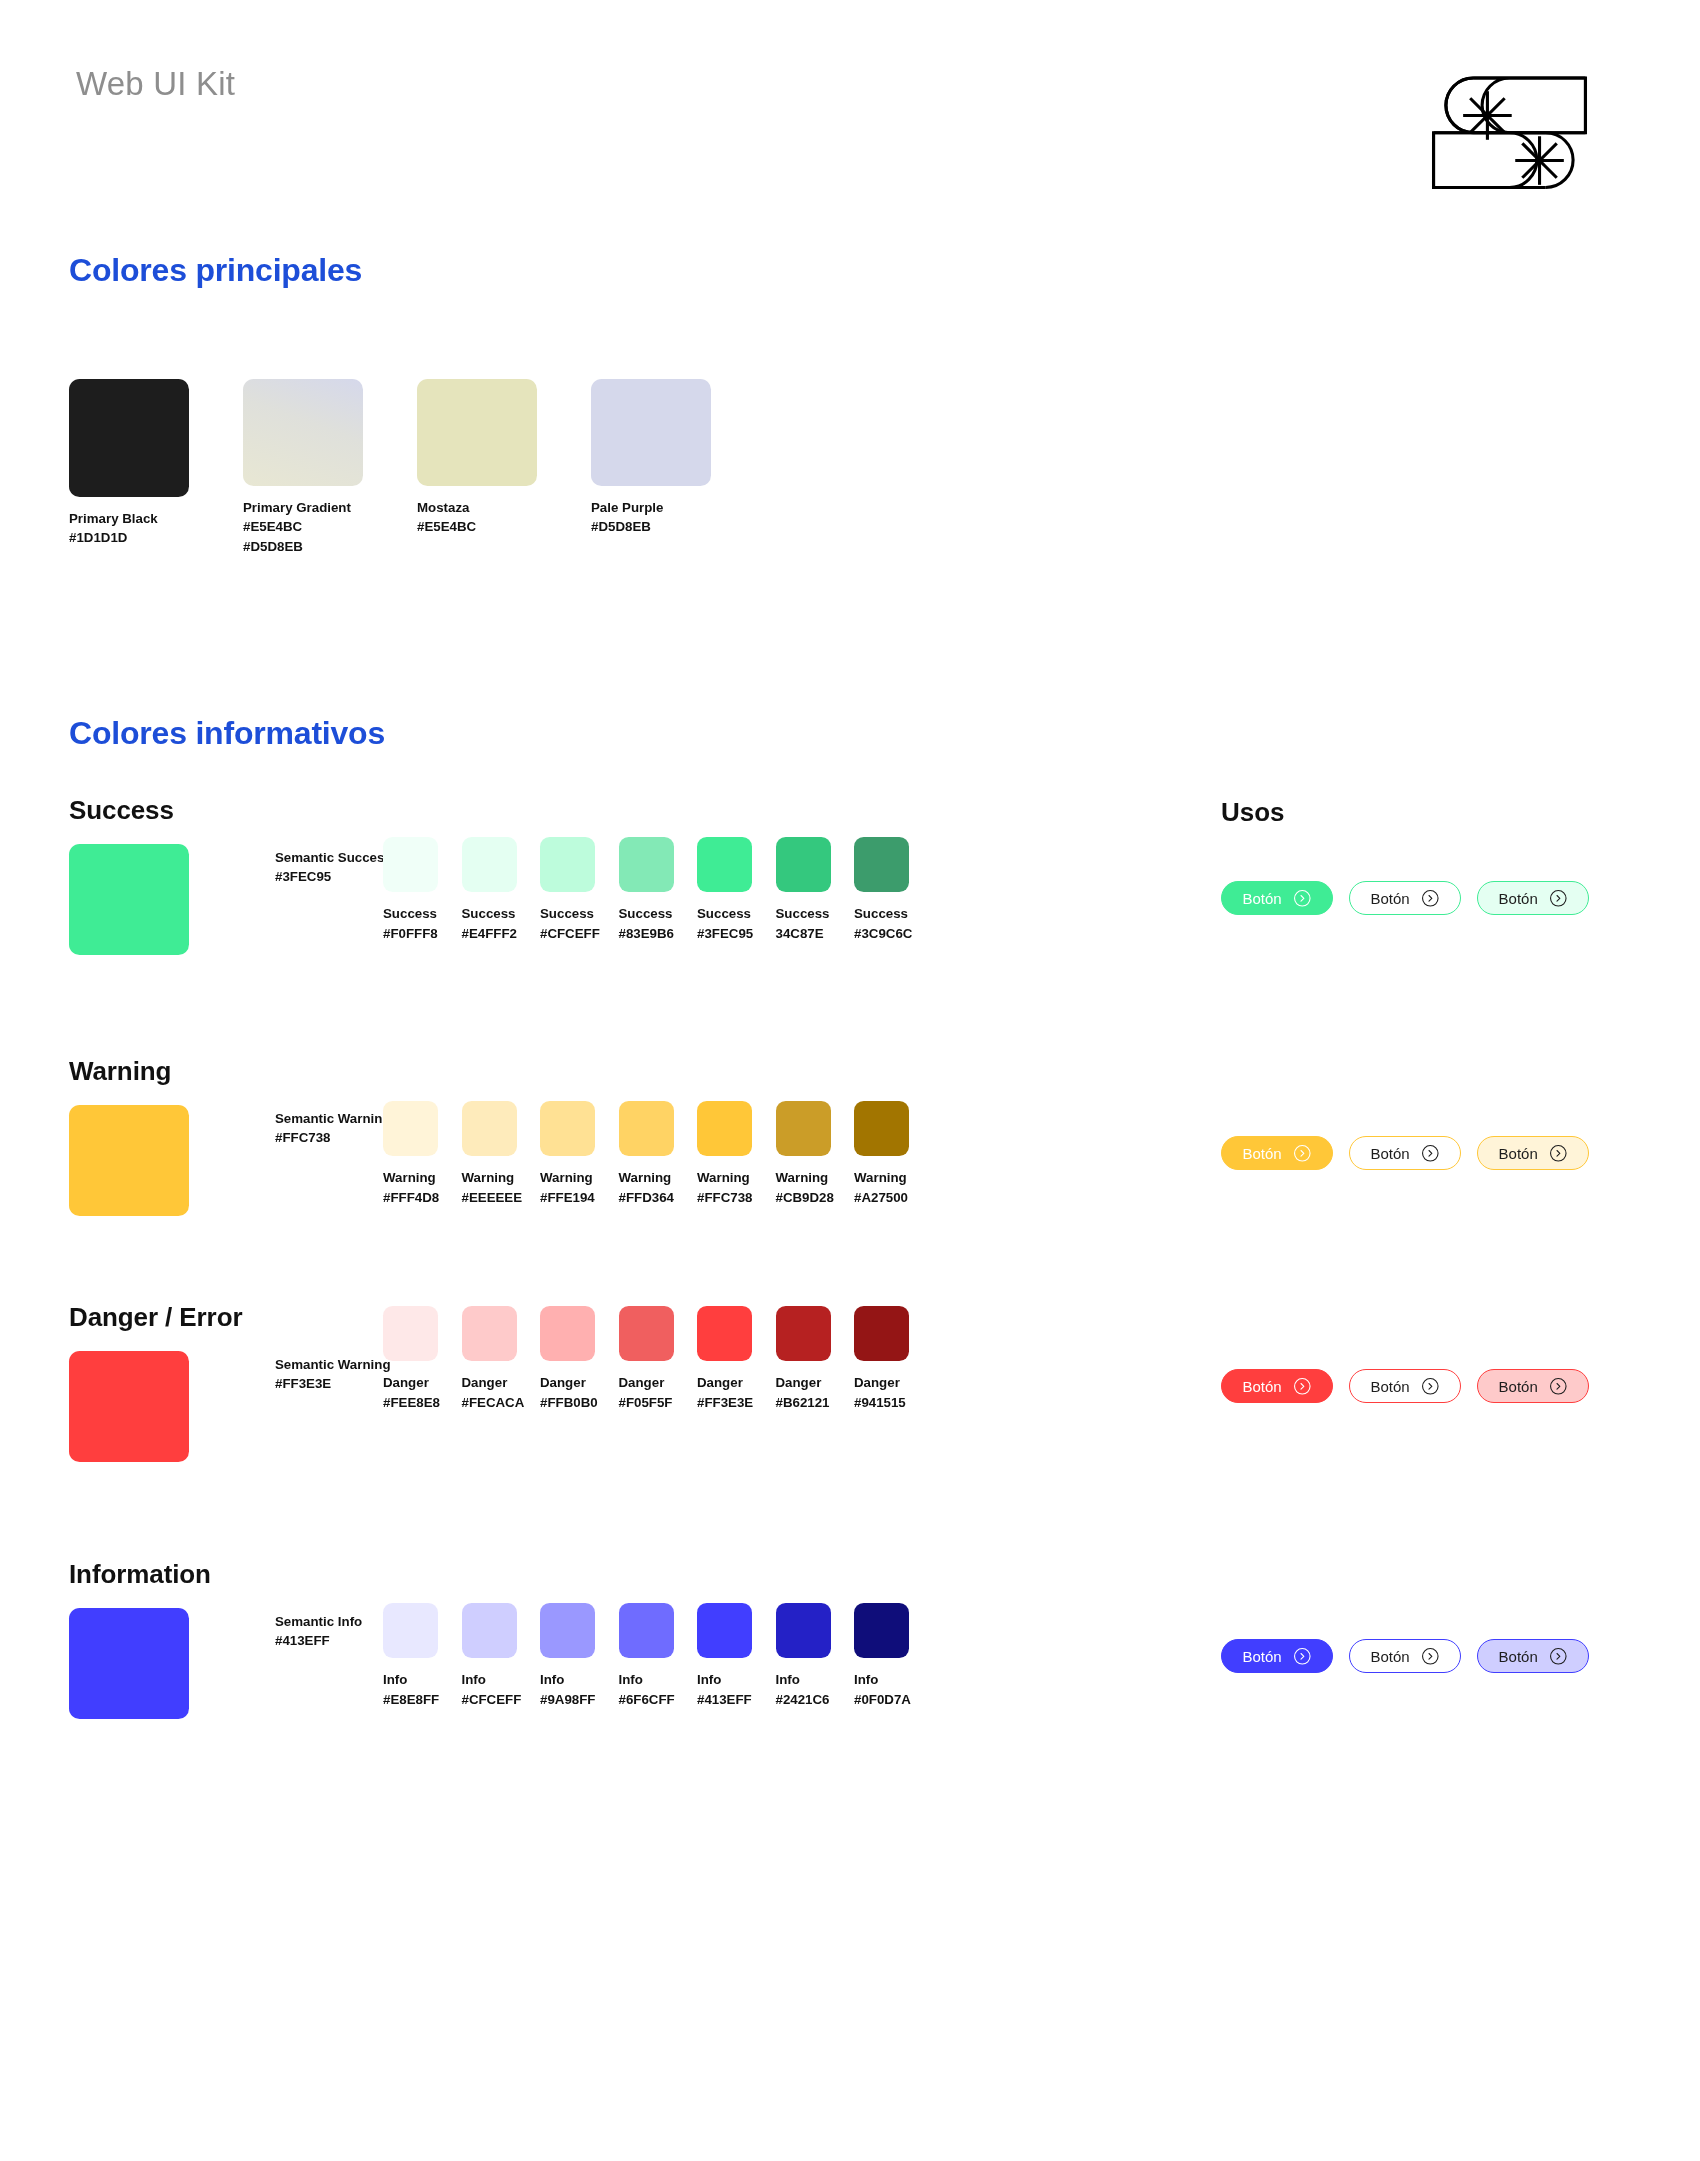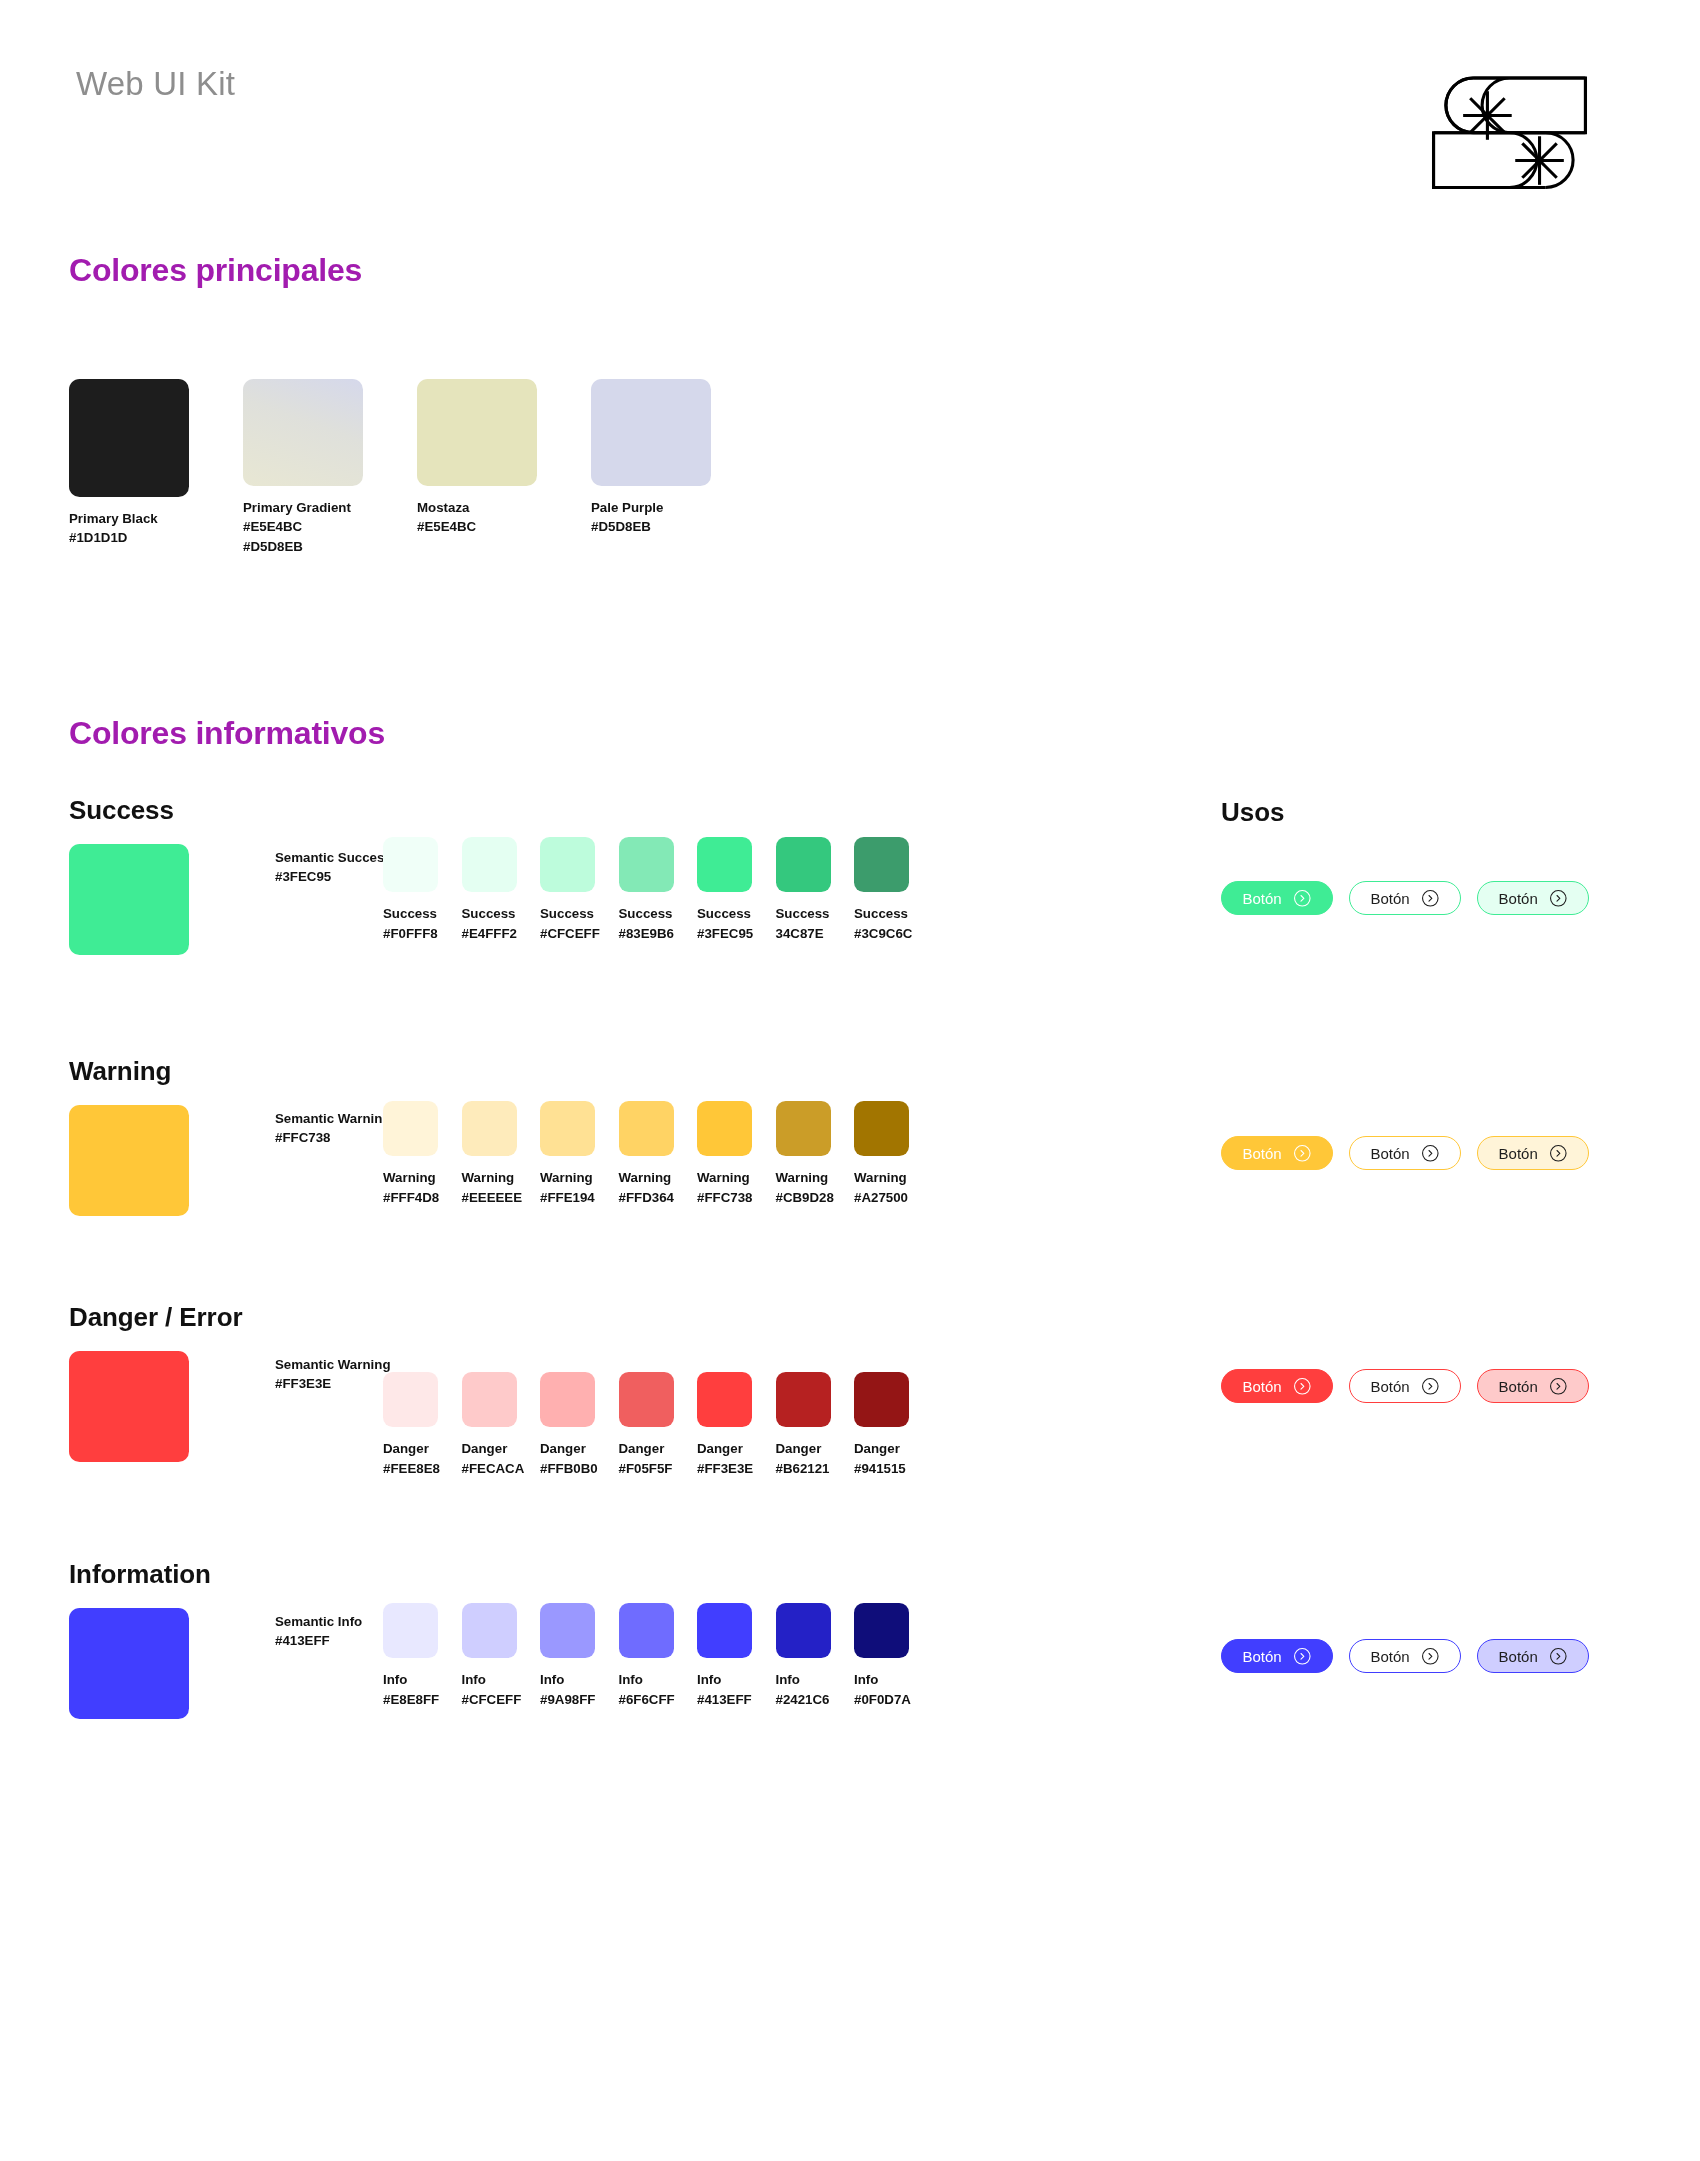--- a/index.html
+++ b/index.html
@@ -48,21 +48,21 @@
     top: 4.4px;
     width: 177px;
     height: 159px;
   }
 
   
   .section-title {
     position: absolute;
     font-size: 32px;
     font-weight: 700;
-    color: #a21caf;
+    color: #1d4ed8;
     letter-spacing: -0.2px;
     white-space: nowrap;
   }
   .group-title {
     position: absolute;
     font-size: 26px;
     font-weight: 700;
     color: #111111;
     letter-spacing: -0.1px;
     white-space: nowrap;
@@ -428,21 +428,21 @@
         </button>
       </div>
       <div class="group-title" style="left: 69px; top: 1302px;">Danger / Error</div>
       <div class="sem-main" style="top: 1351px; position: absolute;">
         <div class="sem-main-chip" style="background: rgb(255, 62, 62);"></div>
         <div class="sem-main-meta">
           <div class="swatch-label">Semantic Warning</div>
           <div class="swatch-hex">#FF3E3E</div>
         </div>
       </div>
-      <div class="scale-row" style="left: 383px; top: 1372px;">
+      <div class="scale-row" style="left: 383px; top: 1306px;">
         <div class="scale-item">
           <div class="scale-chip" style="background: rgb(254, 232, 232);"></div>
           <div class="scale-meta">
             <div class="swatch-label">Danger</div>
             <div class="swatch-hex">#FEE8E8</div>
           </div>
         </div>
         <div class="scale-item">
           <div class="scale-chip" style="background: rgb(254, 202, 202);"></div>
           <div class="scale-meta">

